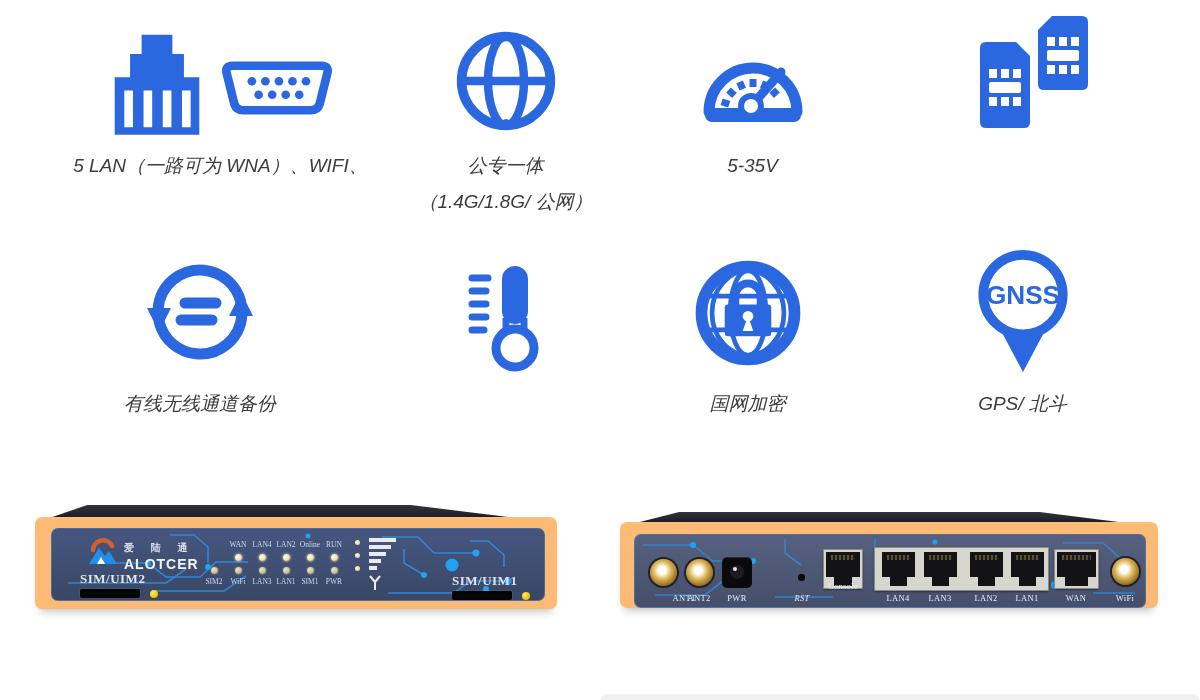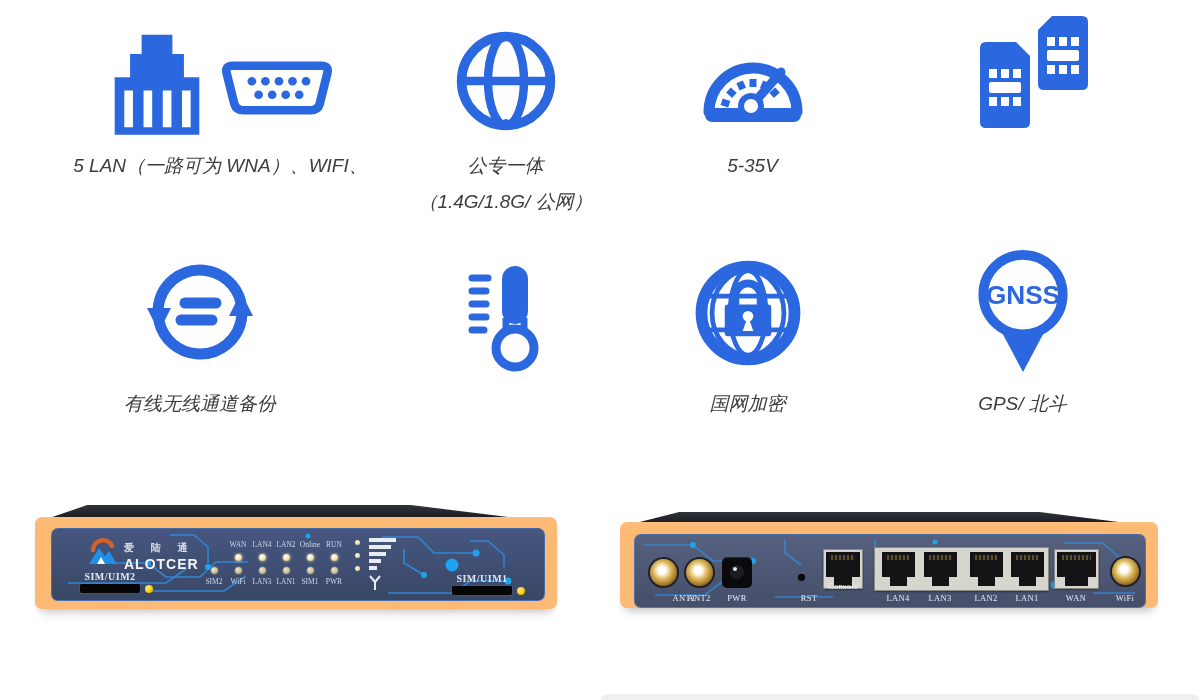--- a/index.html
+++ b/index.html
@@ -20,21 +20,21 @@
              overflow:hidden;}
   .face-front{background:linear-gradient(180deg,#46567f,#394765);}
   .face-rear{background:linear-gradient(180deg,#56617f,#454f6b);}
   .traces{position:absolute;left:0;top:0;}
 
   
   .logo{position:absolute;left:36px;top:8px;display:flex;align-items:flex-start;gap:6px;}
   .brand-cn{font-size:10px;letter-spacing:7px;color:#d9dde6;font-weight:bold;white-space:nowrap;}
   .brand-en{font-size:14px;letter-spacing:1px;color:#f2f4f8;font-weight:bold;margin-top:1px;white-space:nowrap;}
   .simslot{position:absolute;}
-  .simslot .slbl{display:block;font-family:"Liberation Serif",serif;font-size:10px;font-weight:bold;
+  .simslot .slbl{display:block;font-family:"Liberation Serif",serif;font-size:13px;font-weight:bold;
                  color:#dfe6f4;letter-spacing:.5px;margin-bottom:2px;text-align:center;}
   .simslot .sl{display:block;width:60px;height:9px;background:#060607;border-radius:2px;
                box-shadow:inset 0 1px 2px #000, 0 0 0 1px rgba(255,255,255,.06);}
   .simslot .dot{position:absolute;right:-13px;bottom:0;width:8px;height:8px;border-radius:50%;
                 background:radial-gradient(circle at 35% 35%,#ffe97a,#f6c800 60%,#b98d00);}
   .ledpanel{position:absolute;left:150px;top:11px;display:grid;grid-template-columns:repeat(6,24px);}
   .led-col{display:flex;flex-direction:column;align-items:center;}
   .llt,.llb{height:11px;font-family:"Liberation Serif",serif;font-size:7.5px;color:#ccd6ec;white-space:nowrap;}
   .led{width:7px;height:7px;border-radius:50%;margin:3px 0;
        background:radial-gradient(circle at 35% 35%,#fffdf0,#f0e2ac 55%,#b5a068);
@@ -429,21 +429,21 @@
       <div class="rj45" style="left:419px;top:14px;width:45px;height:40px;">
         <div class="hole">
             <i></i>
           </div>
       </div>
       <i class="sma" style="left:477px;top:23px;"></i>
 
       <span class="plabel" style="left:28px;top:58px;margin-left:21px;">ANT1</span>
       <span class="plabel" style="left:64px;top:58px;">ANT2</span>
       <span class="plabel" style="left:102px;top:58px;">PWR</span>
-      <span class="plabel" style="left:174px;top:58px;">RST</span>
+      <span class="plabel" style="left:167px;top:58px;font-style:italic;">RST</span>
       <span class="plabel" style="left:208px;top:46px;">Console</span>
       <span class="plabel" style="left:263px;top:58px;">LAN4</span>
       <span class="plabel" style="left:305px;top:58px;">LAN3</span>
       <span class="plabel" style="left:351px;top:58px;">LAN2</span>
       <span class="plabel" style="left:392px;top:58px;">LAN1</span>
       <span class="plabel" style="left:441px;top:58px;">WAN</span>
       <span class="plabel" style="left:490px;top:58px;">WiFi</span>
     </div>
   </div>
 </div>

